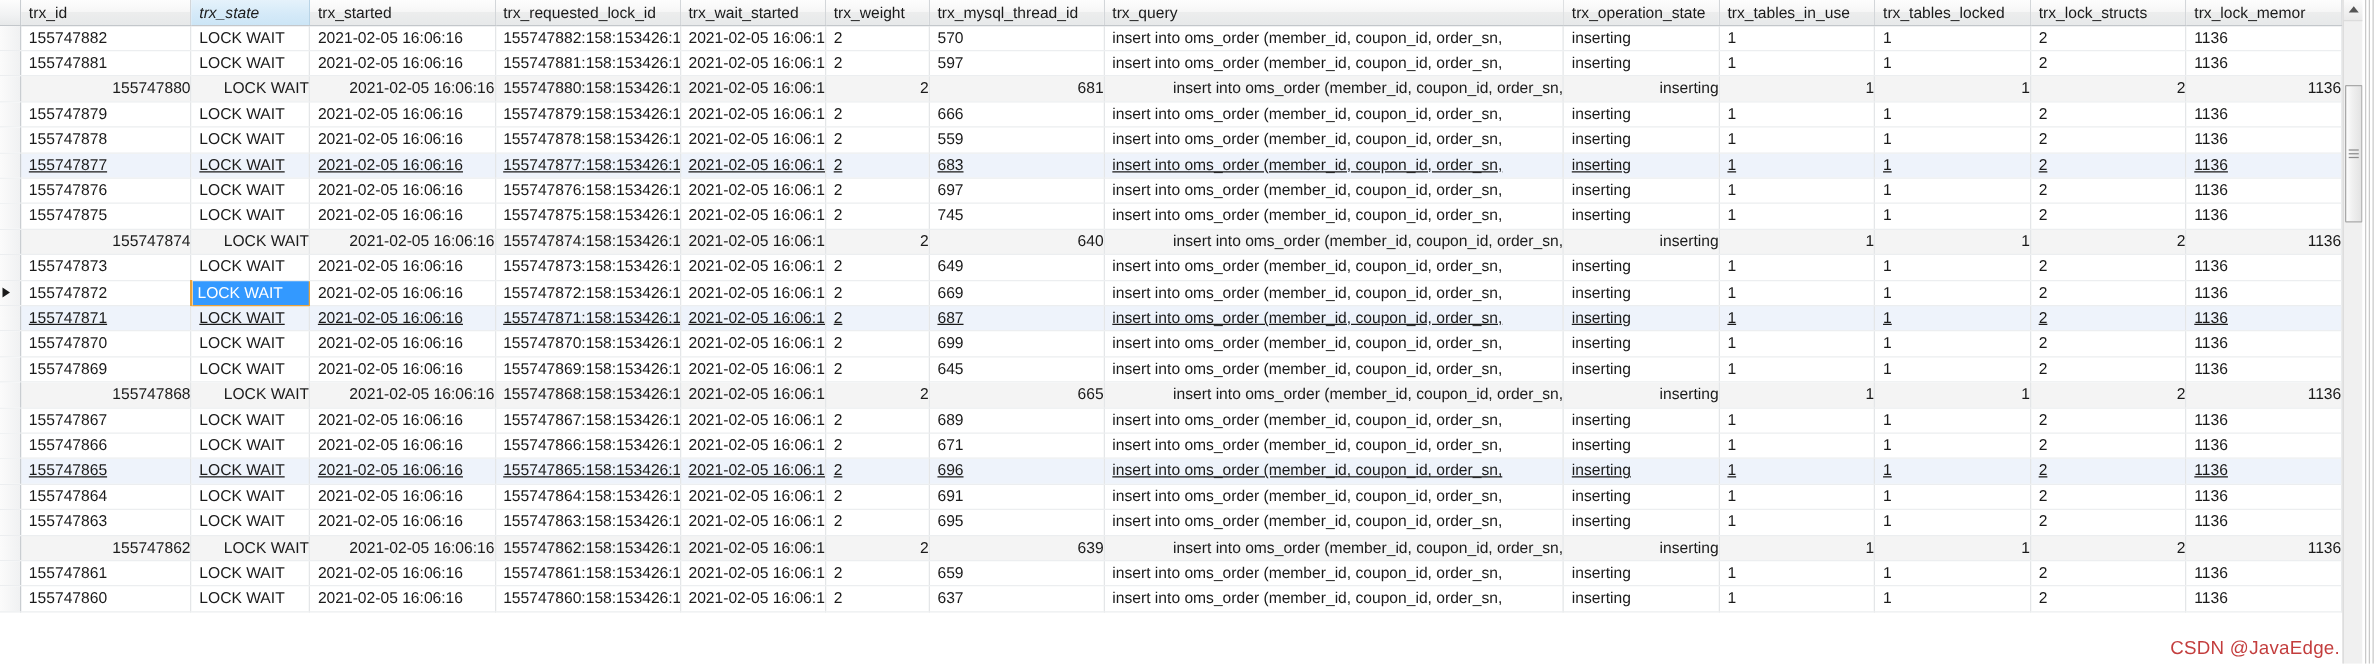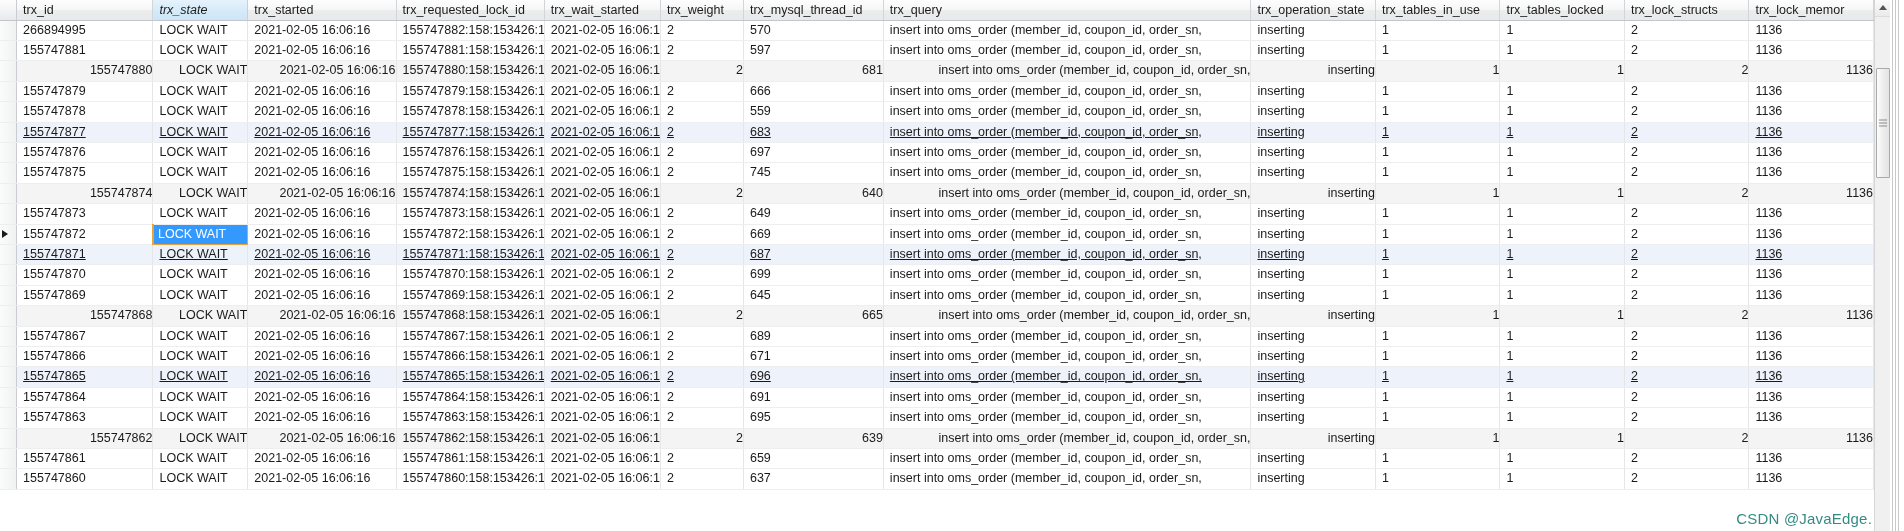--- a/index.html
+++ b/index.html
@@ -191,21 +191,21 @@
   .frame-lines i:nth-child(2) { left: 5px; }
   .frame-lines i:nth-child(3) { left: 8px; }
 
   
   .watermark {
     position: absolute;
     right: 32px;
     bottom: 4px;
     font-family: "Liberation Sans", sans-serif;
     font-size: 15px;
-    color: #0f766e;
+    color: #b91c1c;
     opacity: 0.85;
     white-space: nowrap;
     pointer-events: none;
     letter-spacing: 0.2px;
   }
 </style>
 </head>
 <body>
 
 <div class="grid-wrap">
@@ -242,21 +242,21 @@
             <th class="">trx_operation_state</th>
             <th class="">trx_tables_in_use</th>
             <th class="">trx_tables_locked</th>
             <th class="">trx_lock_structs</th>
             <th class="">trx_lock_memor</th>
           </tr>
       </thead>
       <tbody>
           <tr class="band-white">
             <td class="gutter"></td>
-            <td class="c-num">266894995</td>
+            <td class="c-num">155747882</td>
             <td class="c-num">LOCK WAIT</td>
             <td class="c-num">2021-02-05 16:06:16</td>
             <td class="c-num">155747882:158:153426:1</td>
             <td class="c-num">2021-02-05 16:06:16</td>
             <td class="c-num">2</td>
             <td class="c-num">570</td>
             <td class="c-num">insert into oms_order (member_id, coupon_id, order_sn,</td>
             <td class="c-num">inserting</td>
             <td class="c-num">1</td>
             <td class="c-num">1</td>

